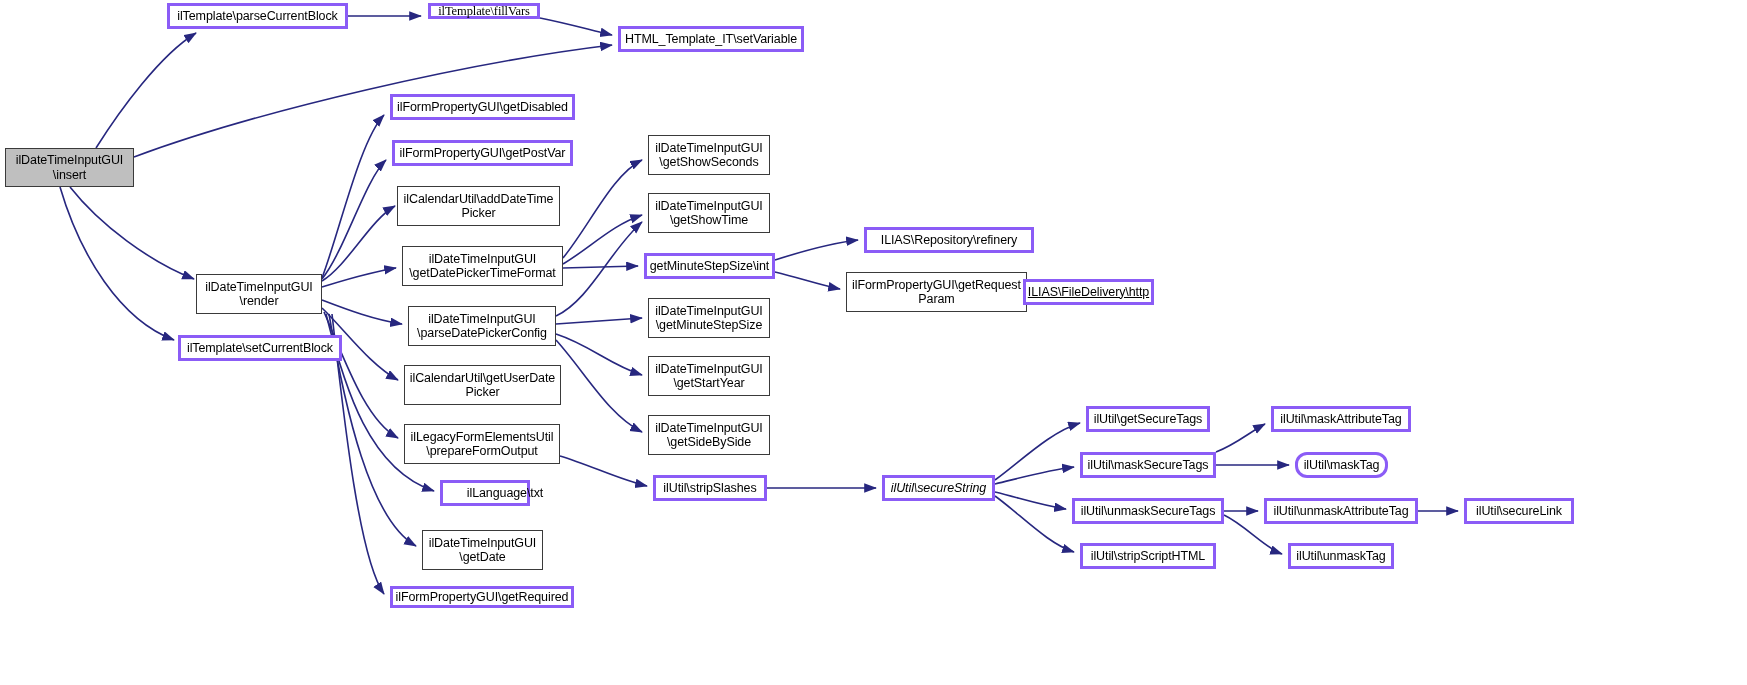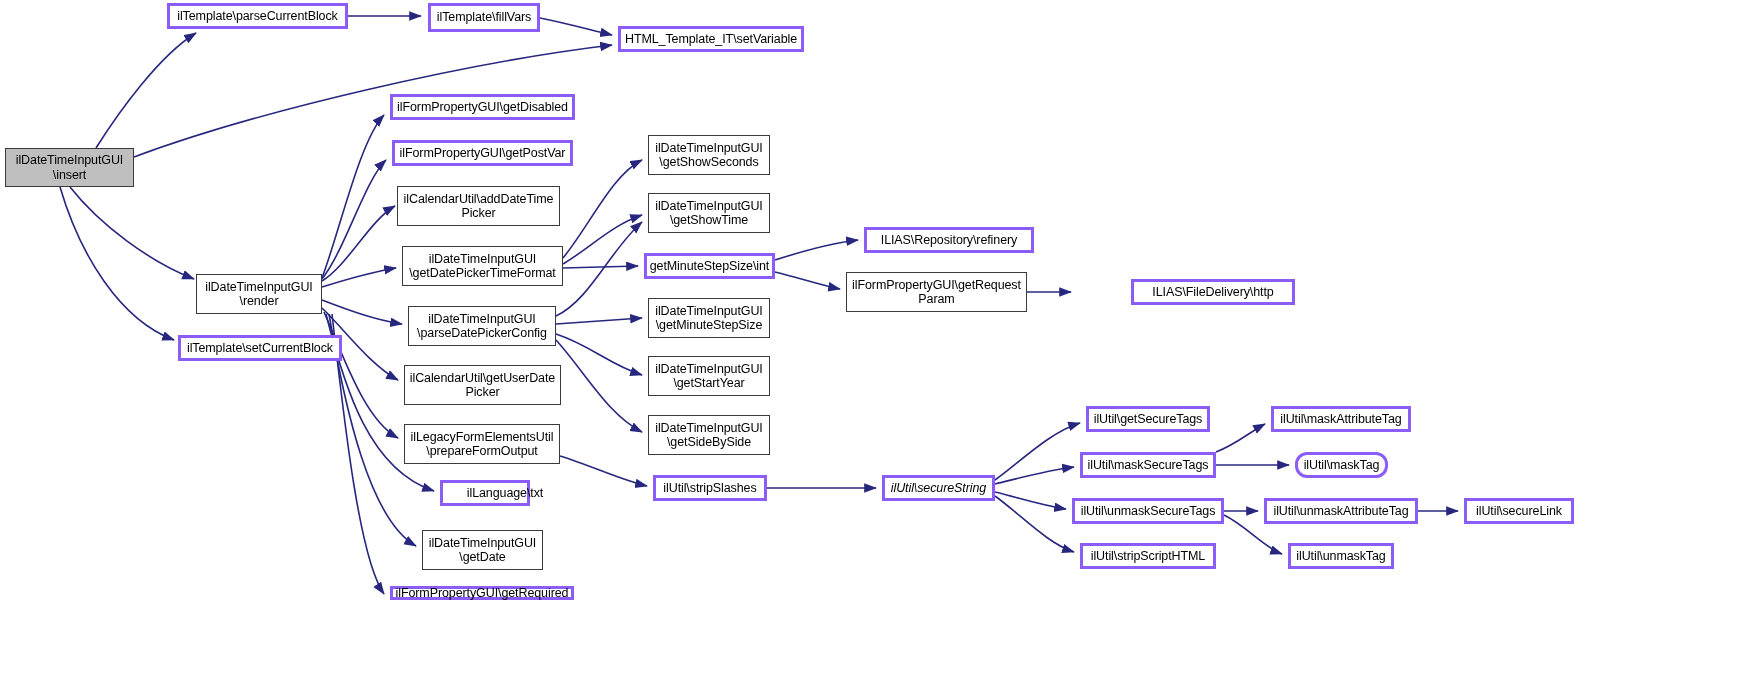--- a/index.html
+++ b/index.html
@@ -72,57 +72,57 @@
         <path d="M 1216 465 L 1289 465" fill="none" stroke="#27277f" stroke-width="1.6" marker-end="url(#arrow)"></path>
         <path d="M 1224 511 L 1258 511" fill="none" stroke="#27277f" stroke-width="1.6" marker-end="url(#arrow)"></path>
         <path d="M 1224 515 C 1245 525 1265 548 1282 554" fill="none" stroke="#27277f" stroke-width="1.6" marker-end="url(#arrow)"></path>
         <path d="M 1418 511 L 1458 511" fill="none" stroke="#27277f" stroke-width="1.6" marker-end="url(#arrow)"></path>
       </g>
   </svg>
   <div id="node-layer">
       <div class="node current thick" style="left: 5px; top: 148px; width: 129px; height: 39px;">ilDateTimeInputGUI
 \insert</div>
       <div class="node" style="left: 167px; top: 3px; width: 181px; height: 26px;">ilTemplate\parseCurrentBlock</div>
-      <div class="node" style="left: 428px; top: 3px; width: 112px; height: 29px;">ilTemplate\fillVars</div>
+      <div class="node" style="left: 428px; top: 3px; width: 112px; height: 16px; font-family: Liberation Serif, serif;">ilTemplate\fillVars</div>
       <div class="node" style="left: 618px; top: 26px; width: 186px; height: 26px;">HTML_Template_IT\setVariable</div>
       <div class="node" style="left: 390px; top: 94px; width: 185px; height: 26px;">ilFormPropertyGUI\getDisabled</div>
       <div class="node" style="left: 392px; top: 140px; width: 181px; height: 26px;">ilFormPropertyGUI\getPostVar</div>
       <div class="node thick" style="left: 397px; top: 186px; width: 163px; height: 40px;">ilCalendarUtil\addDateTime
 Picker</div>
       <div class="node thick" style="left: 402px; top: 246px; width: 161px; height: 40px;">ilDateTimeInputGUI
 \getDatePickerTimeFormat</div>
       <div class="node thick" style="left: 196px; top: 274px; width: 126px; height: 40px;">ilDateTimeInputGUI
 \render</div>
       <div class="node thick" style="left: 408px; top: 306px; width: 148px; height: 40px;">ilDateTimeInputGUI
 \parseDatePickerConfig</div>
       <div class="node" style="left: 178px; top: 335px; width: 164px; height: 26px;">ilTemplate\setCurrentBlock</div>
       <div class="node thick" style="left: 404px; top: 365px; width: 157px; height: 40px;">ilCalendarUtil\getUserDate
 Picker</div>
       <div class="node thick" style="left: 404px; top: 424px; width: 156px; height: 40px;">ilLegacyFormElementsUtil
 \prepareFormOutput</div>
       <div class="node" style="left: 440px; top: 480px; width: 90px; height: 26px; padding-left: 40px;">ilLanguage\txt</div>
       <div class="node thick" style="left: 422px; top: 530px; width: 121px; height: 40px;">ilDateTimeInputGUI
 \getDate</div>
-      <div class="node" style="left: 390px; top: 586px; width: 184px; height: 14px;">ilFormPropertyGUI\getRequired</div>
+      <div class="node" style="left: 390px; top: 586px; width: 184px; height: 22px;">ilFormPropertyGUI\getRequired</div>
       <div class="node thick" style="left: 648px; top: 135px; width: 122px; height: 40px;">ilDateTimeInputGUI
 \getShowSeconds</div>
       <div class="node thick" style="left: 648px; top: 193px; width: 122px; height: 40px;">ilDateTimeInputGUI
 \getShowTime</div>
       <div class="node" style="left: 644px; top: 253px; width: 131px; height: 26px;">getMinuteStepSize\int</div>
       <div class="node thick" style="left: 648px; top: 298px; width: 122px; height: 40px;">ilDateTimeInputGUI
 \getMinuteStepSize</div>
       <div class="node thick" style="left: 648px; top: 356px; width: 122px; height: 40px;">ilDateTimeInputGUI
 \getStartYear</div>
       <div class="node thick" style="left: 648px; top: 415px; width: 122px; height: 40px;">ilDateTimeInputGUI
 \getSideBySide</div>
       <div class="node" style="left: 653px; top: 475px; width: 114px; height: 26px;">ilUtil\stripSlashes</div>
       <div class="node" style="left: 864px; top: 227px; width: 170px; height: 26px;">ILIAS\Repository\refinery</div>
       <div class="node thick" style="left: 846px; top: 272px; width: 181px; height: 40px;">ilFormPropertyGUI\getRequest
 Param</div>
-      <div class="node" style="left: 1131px; top: 279px; width: 164px; height: 26px;">ILIAS\FileDelivery\http</div>
+      <div class="node" style="left: 1023px; top: 279px; width: 131px; height: 26px; text-decoration: underline;">ILIAS\FileDelivery\http</div>
       <div class="node" style="left: 882px; top: 475px; width: 113px; height: 26px; font-style: italic;">ilUtil\secureString</div>
       <div class="node" style="left: 1086px; top: 406px; width: 124px; height: 26px;">ilUtil\getSecureTags</div>
       <div class="node" style="left: 1080px; top: 452px; width: 136px; height: 26px;">ilUtil\maskSecureTags</div>
       <div class="node" style="left: 1072px; top: 498px; width: 152px; height: 26px;">ilUtil\unmaskSecureTags</div>
       <div class="node" style="left: 1080px; top: 543px; width: 136px; height: 26px;">ilUtil\stripScriptHTML</div>
       <div class="node" style="left: 1271px; top: 406px; width: 140px; height: 26px;">ilUtil\maskAttributeTag</div>
       <div class="node" style="left: 1295px; top: 452px; width: 93px; height: 26px; border-radius: 12px;">ilUtil\maskTag</div>
       <div class="node" style="left: 1264px; top: 498px; width: 154px; height: 26px;">ilUtil\unmaskAttributeTag</div>
       <div class="node" style="left: 1288px; top: 543px; width: 106px; height: 26px;">ilUtil\unmaskTag</div>
       <div class="node" style="left: 1464px; top: 498px; width: 110px; height: 26px;">ilUtil\secureLink</div>

